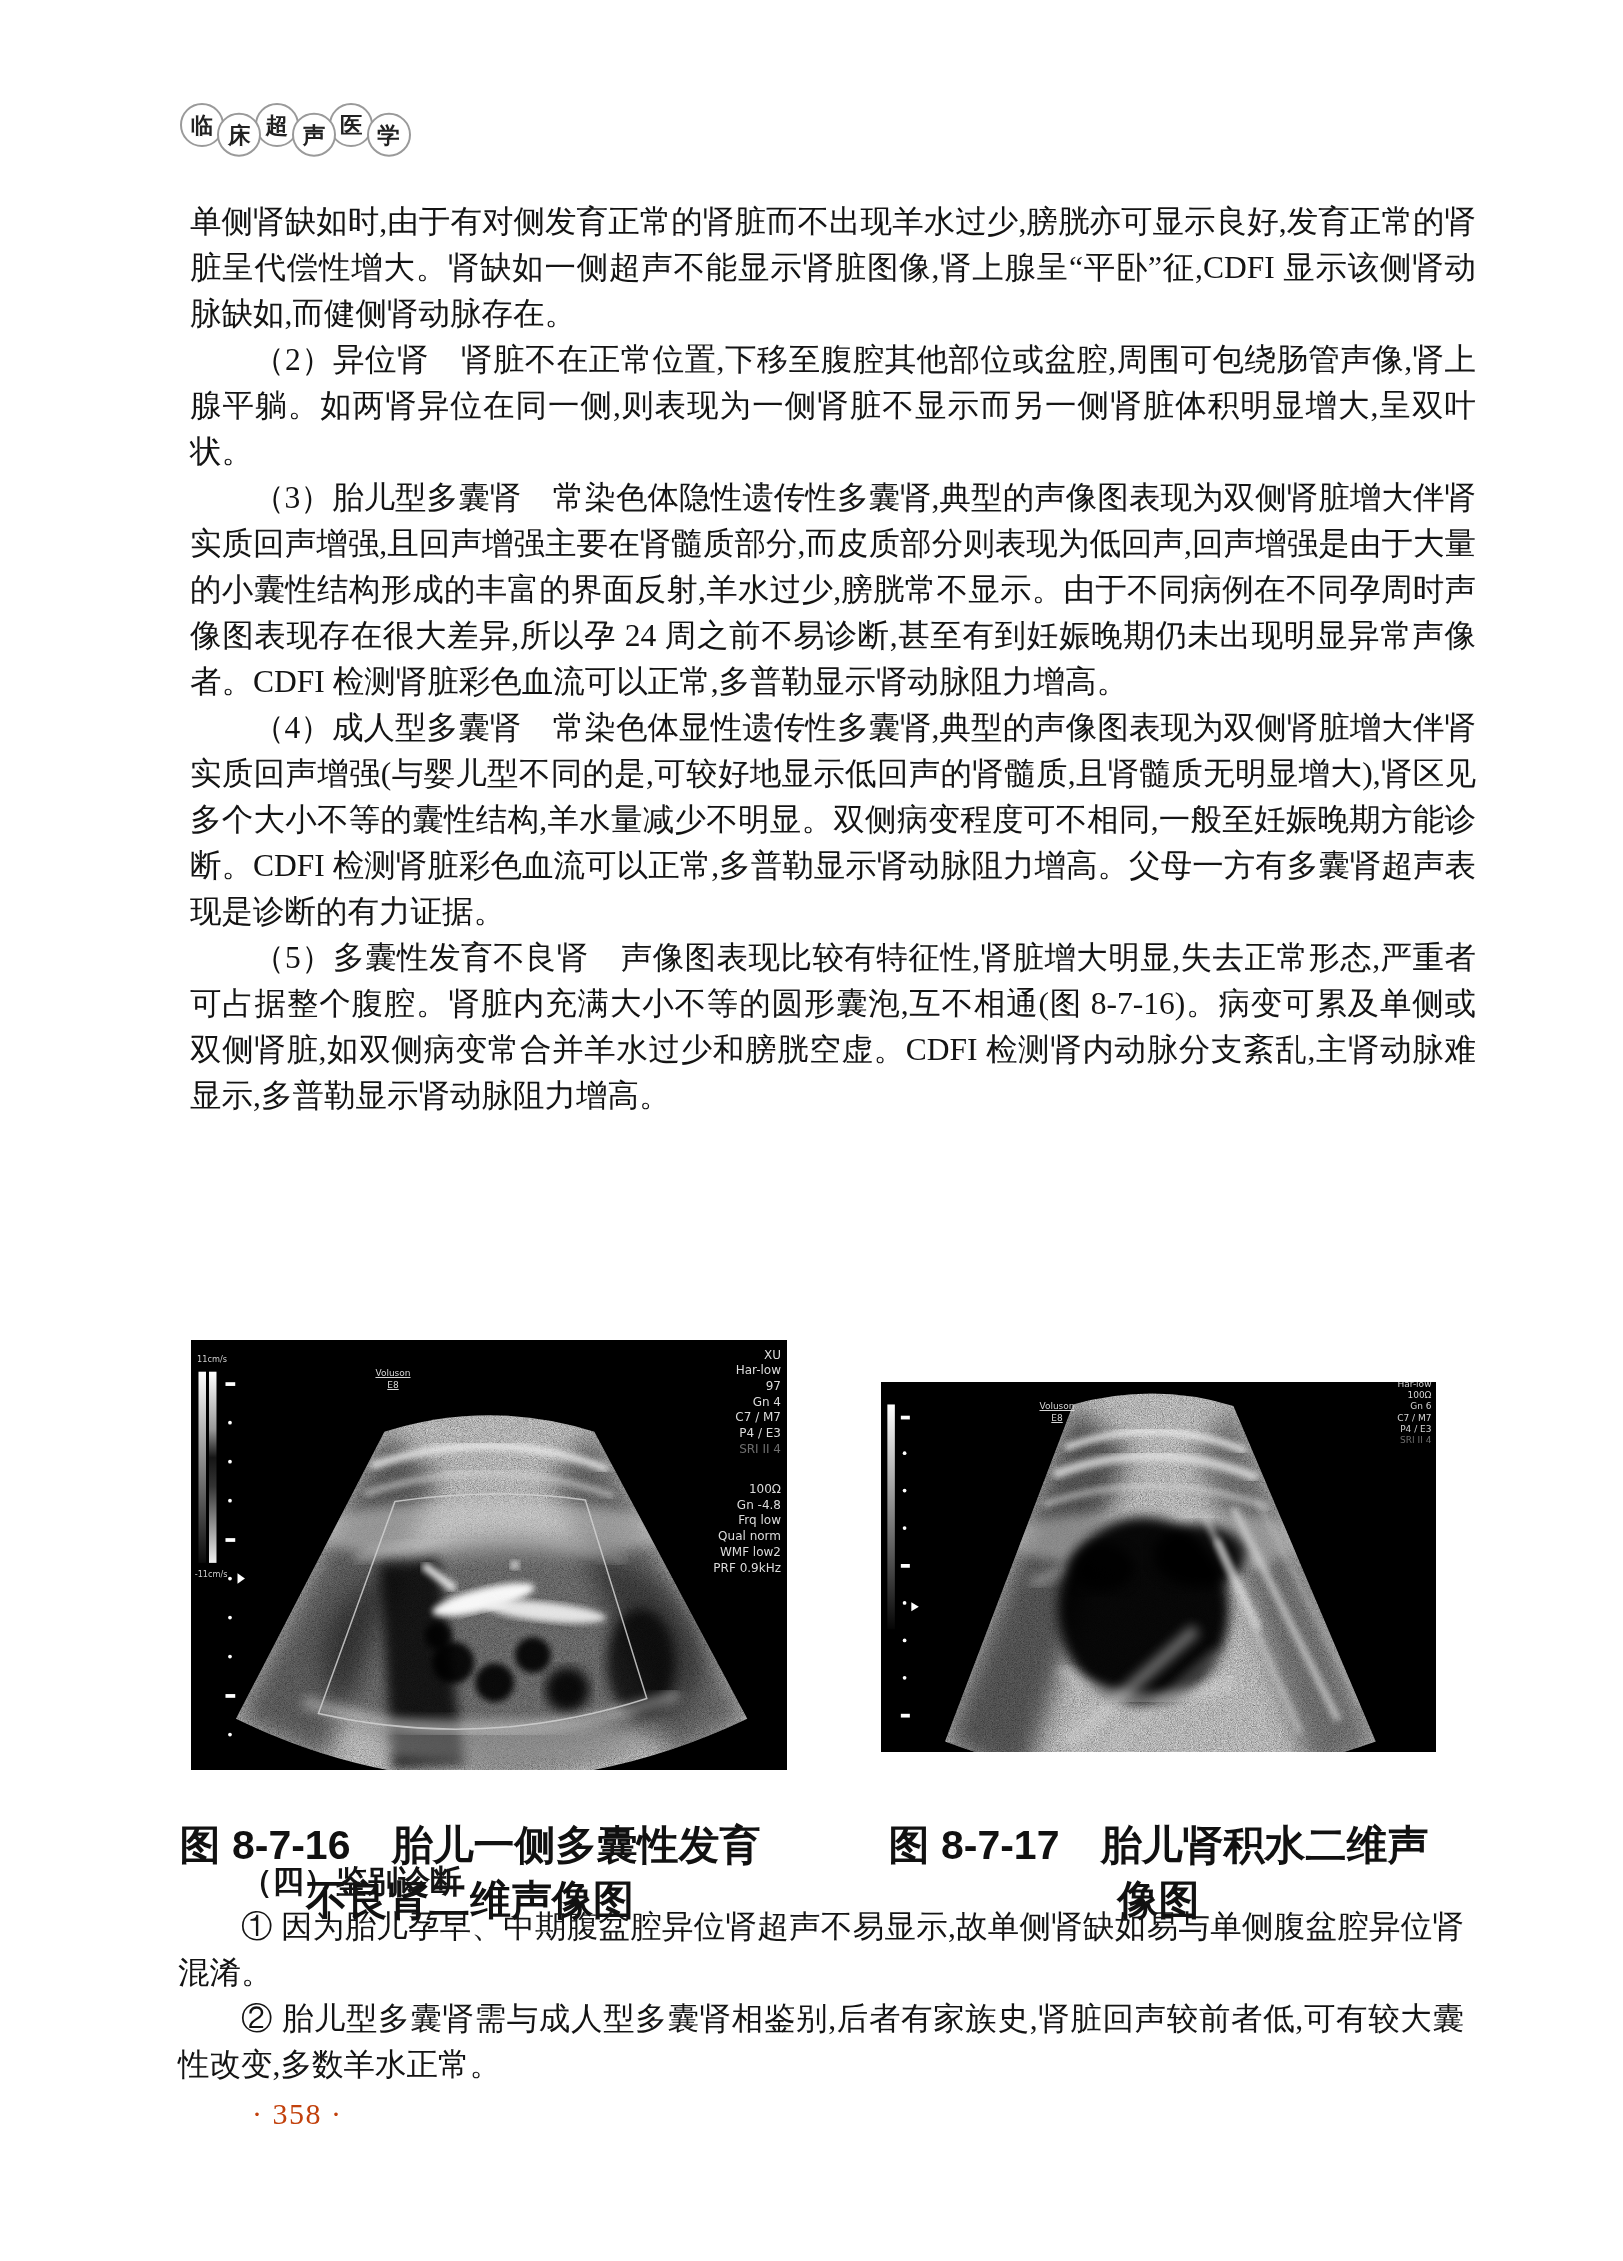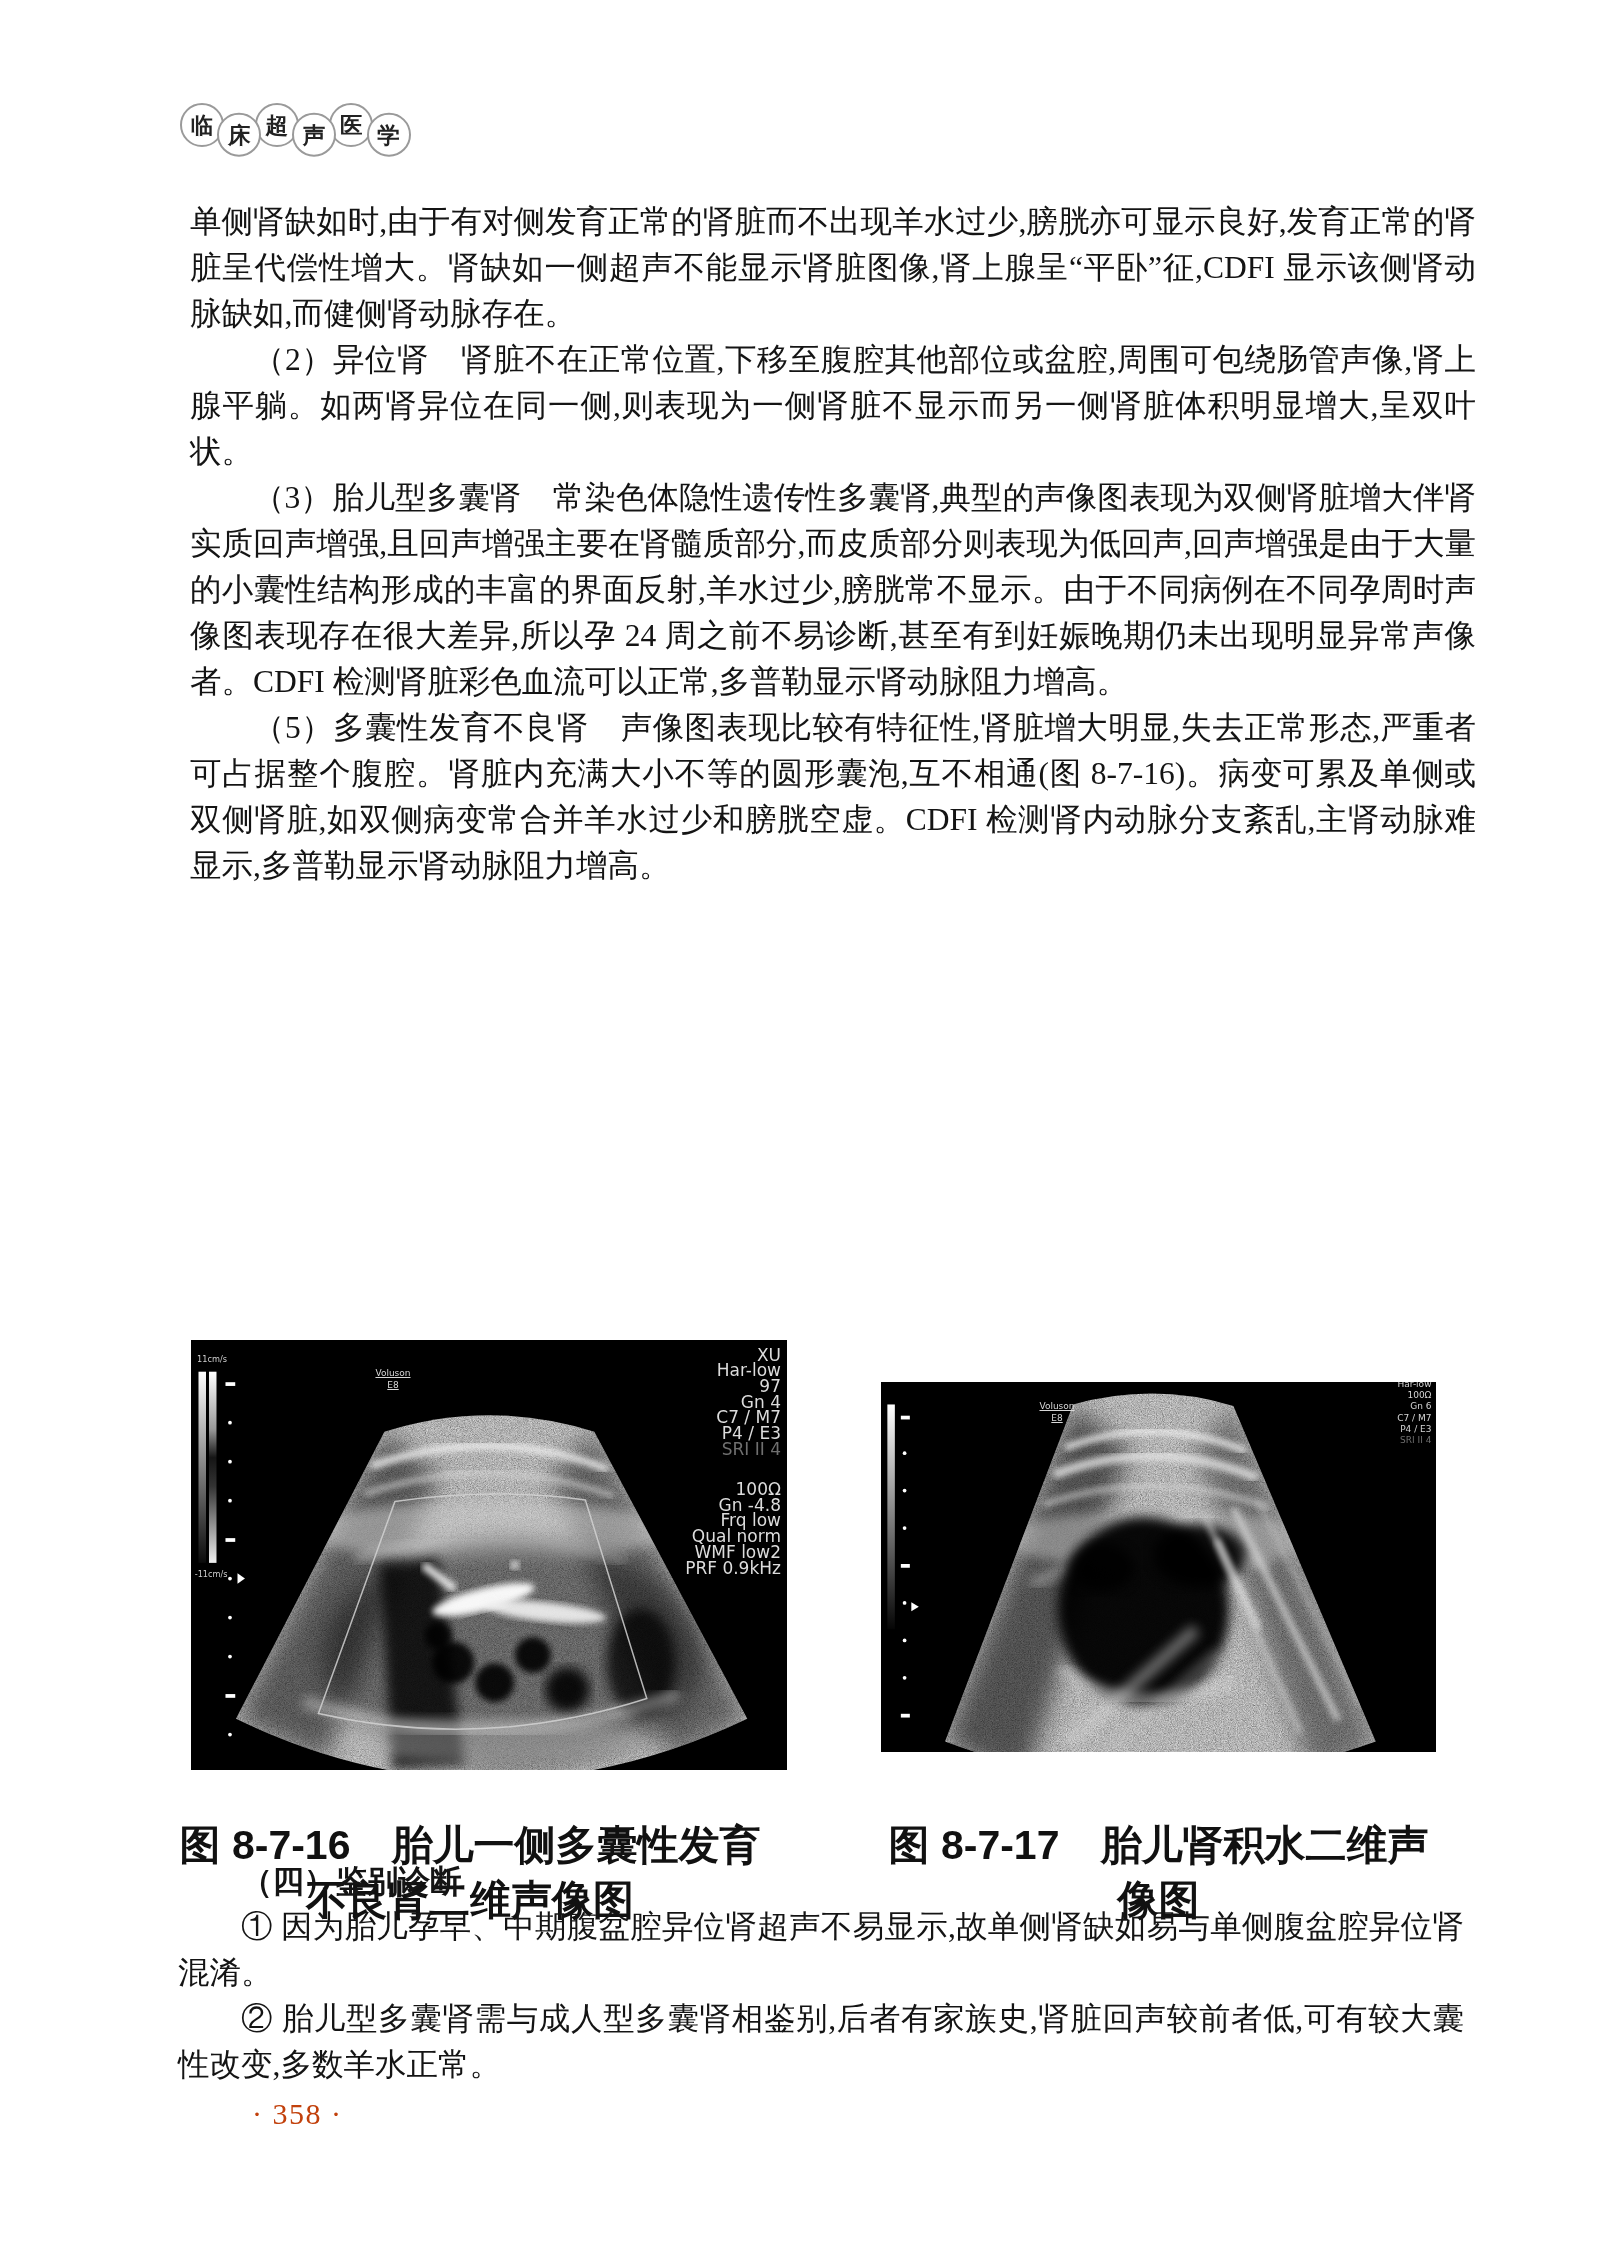--- a/index.html
+++ b/index.html
@@ -40,21 +40,21 @@
   
   .us-image{position:absolute;background:#000;overflow:hidden;}
   .us-left{left:191px;top:1340px;width:596px;height:430px;}
   .us-right{left:881px;top:1382px;width:555px;height:370px;}
   .us-image svg{position:absolute;left:0;top:0;}
   .us-text{
     position:absolute;color:#e6e6e6;
     font-family:"DejaVu Sans","Liberation Sans",sans-serif;
   }
   .us-brand{text-align:center;line-height:12px;font-size:9px;color:#d9d9d9;text-decoration:underline;}
-  .us-params{right:6px;text-align:right;line-height:15.7px;font-size:17px;color:#dcdcdc;}
+  .us-params{right:6px;text-align:right;line-height:15.7px;font-size:12px;color:#dcdcdc;}
   .us-params-sm{right:4.5px;text-align:right;line-height:11.2px;font-size:9px;color:#d5d5d5;}
   .us-params div.dim, .us-params-sm div.dim{color:#6f6f6f;}
   .us-scale-label{font-size:8.2px;color:#cfcfcf;}
   .caption{
     position:absolute;text-align:center;
     font-family:"Liberation Sans","DejaVu Sans",sans-serif;
     font-weight:bold;font-size:41px;color:#111;
   }
   .caption-left{left:172px;top:1818px;width:596px;}
   .caption-right{left:881px;top:1818px;width:555px;}
@@ -75,20 +75,21 @@
     <div class="logo-char">超</div>
     <div class="logo-char low">声</div>
     <div class="logo-char">医</div>
     <div class="logo-char low">学</div>
   </div>
 
   <div class="content">
     <p class="noindent">单侧肾缺如时,由于有对侧发育正常的肾脏而不出现羊水过少,膀胱亦可显示良好,发育正常的肾脏呈代偿性增大。肾缺如一侧超声不能显示肾脏图像,肾上腺呈“平卧”征,CDFI 显示该侧肾动脉缺如,而健侧肾动脉存在。</p>
     <p>（2）异位肾　肾脏不在正常位置,下移至腹腔其他部位或盆腔,周围可包绕肠管声像,肾上腺平躺。如两肾异位在同一侧,则表现为一侧肾脏不显示而另一侧肾脏体积明显增大,呈双叶状。</p>
     <p>（3）胎儿型多囊肾　常染色体隐性遗传性多囊肾,典型的声像图表现为双侧肾脏增大伴肾实质回声增强,且回声增强主要在肾髓质部分,而皮质部分则表现为低回声,回声增强是由于大量的小囊性结构形成的丰富的界面反射,羊水过少,膀胱常不显示。由于不同病例在不同孕周时声像图表现存在很大差异,所以孕 24 周之前不易诊断,甚至有到妊娠晚期仍未出现明显异常声像者。CDFI 检测肾脏彩色血流可以正常,多普勒显示肾动脉阻力增高。</p>
+    <p>（4）成人型多囊肾　常染色体显性遗传性多囊肾,典型的声像图表现为双侧肾脏增大伴肾实质回声增强(与婴儿型不同的是,可较好地显示低回声的肾髓质,且肾髓质无明显增大),肾区见多个大小不等的囊性结构,羊水量减少不明显。双侧病变程度可不相同,一般至妊娠晚期方能诊断。CDFI 检测肾脏彩色血流可以正常,多普勒显示肾动脉阻力增高。父母一方有多囊肾超声表现是诊断的有力证据。</p>
     <p>（5）多囊性发育不良肾　声像图表现比较有特征性,肾脏增大明显,失去正常形态,严重者可占据整个腹腔。肾脏内充满大小不等的圆形囊泡,互不相通(图 8-7-16)。病变可累及单侧或双侧肾脏,如双侧病变常合并羊水过少和膀胱空虚。CDFI 检测肾内动脉分支紊乱,主肾动脉难显示,多普勒显示肾动脉阻力增高。</p>
   </div>
 
   <div class="us-image us-left">
     <svg width="596" height="430" viewBox="0 0 795 573">
       <defs>
         <filter id="noiseL" x="-5%" y="-5%" width="110%" height="110%">
           <feTurbulence type="fractalNoise" baseFrequency="0.85" numOctaves="3" seed="11"></feTurbulence>
           <feColorMatrix type="matrix" values="0.62 0.2 0.2 0 -0.07  0.62 0.2 0.2 0 -0.07  0.62 0.2 0.2 0 -0.07  0 0 0 0 1"></feColorMatrix>
           <feComposite in2="SourceGraphic" operator="in"></feComposite>

